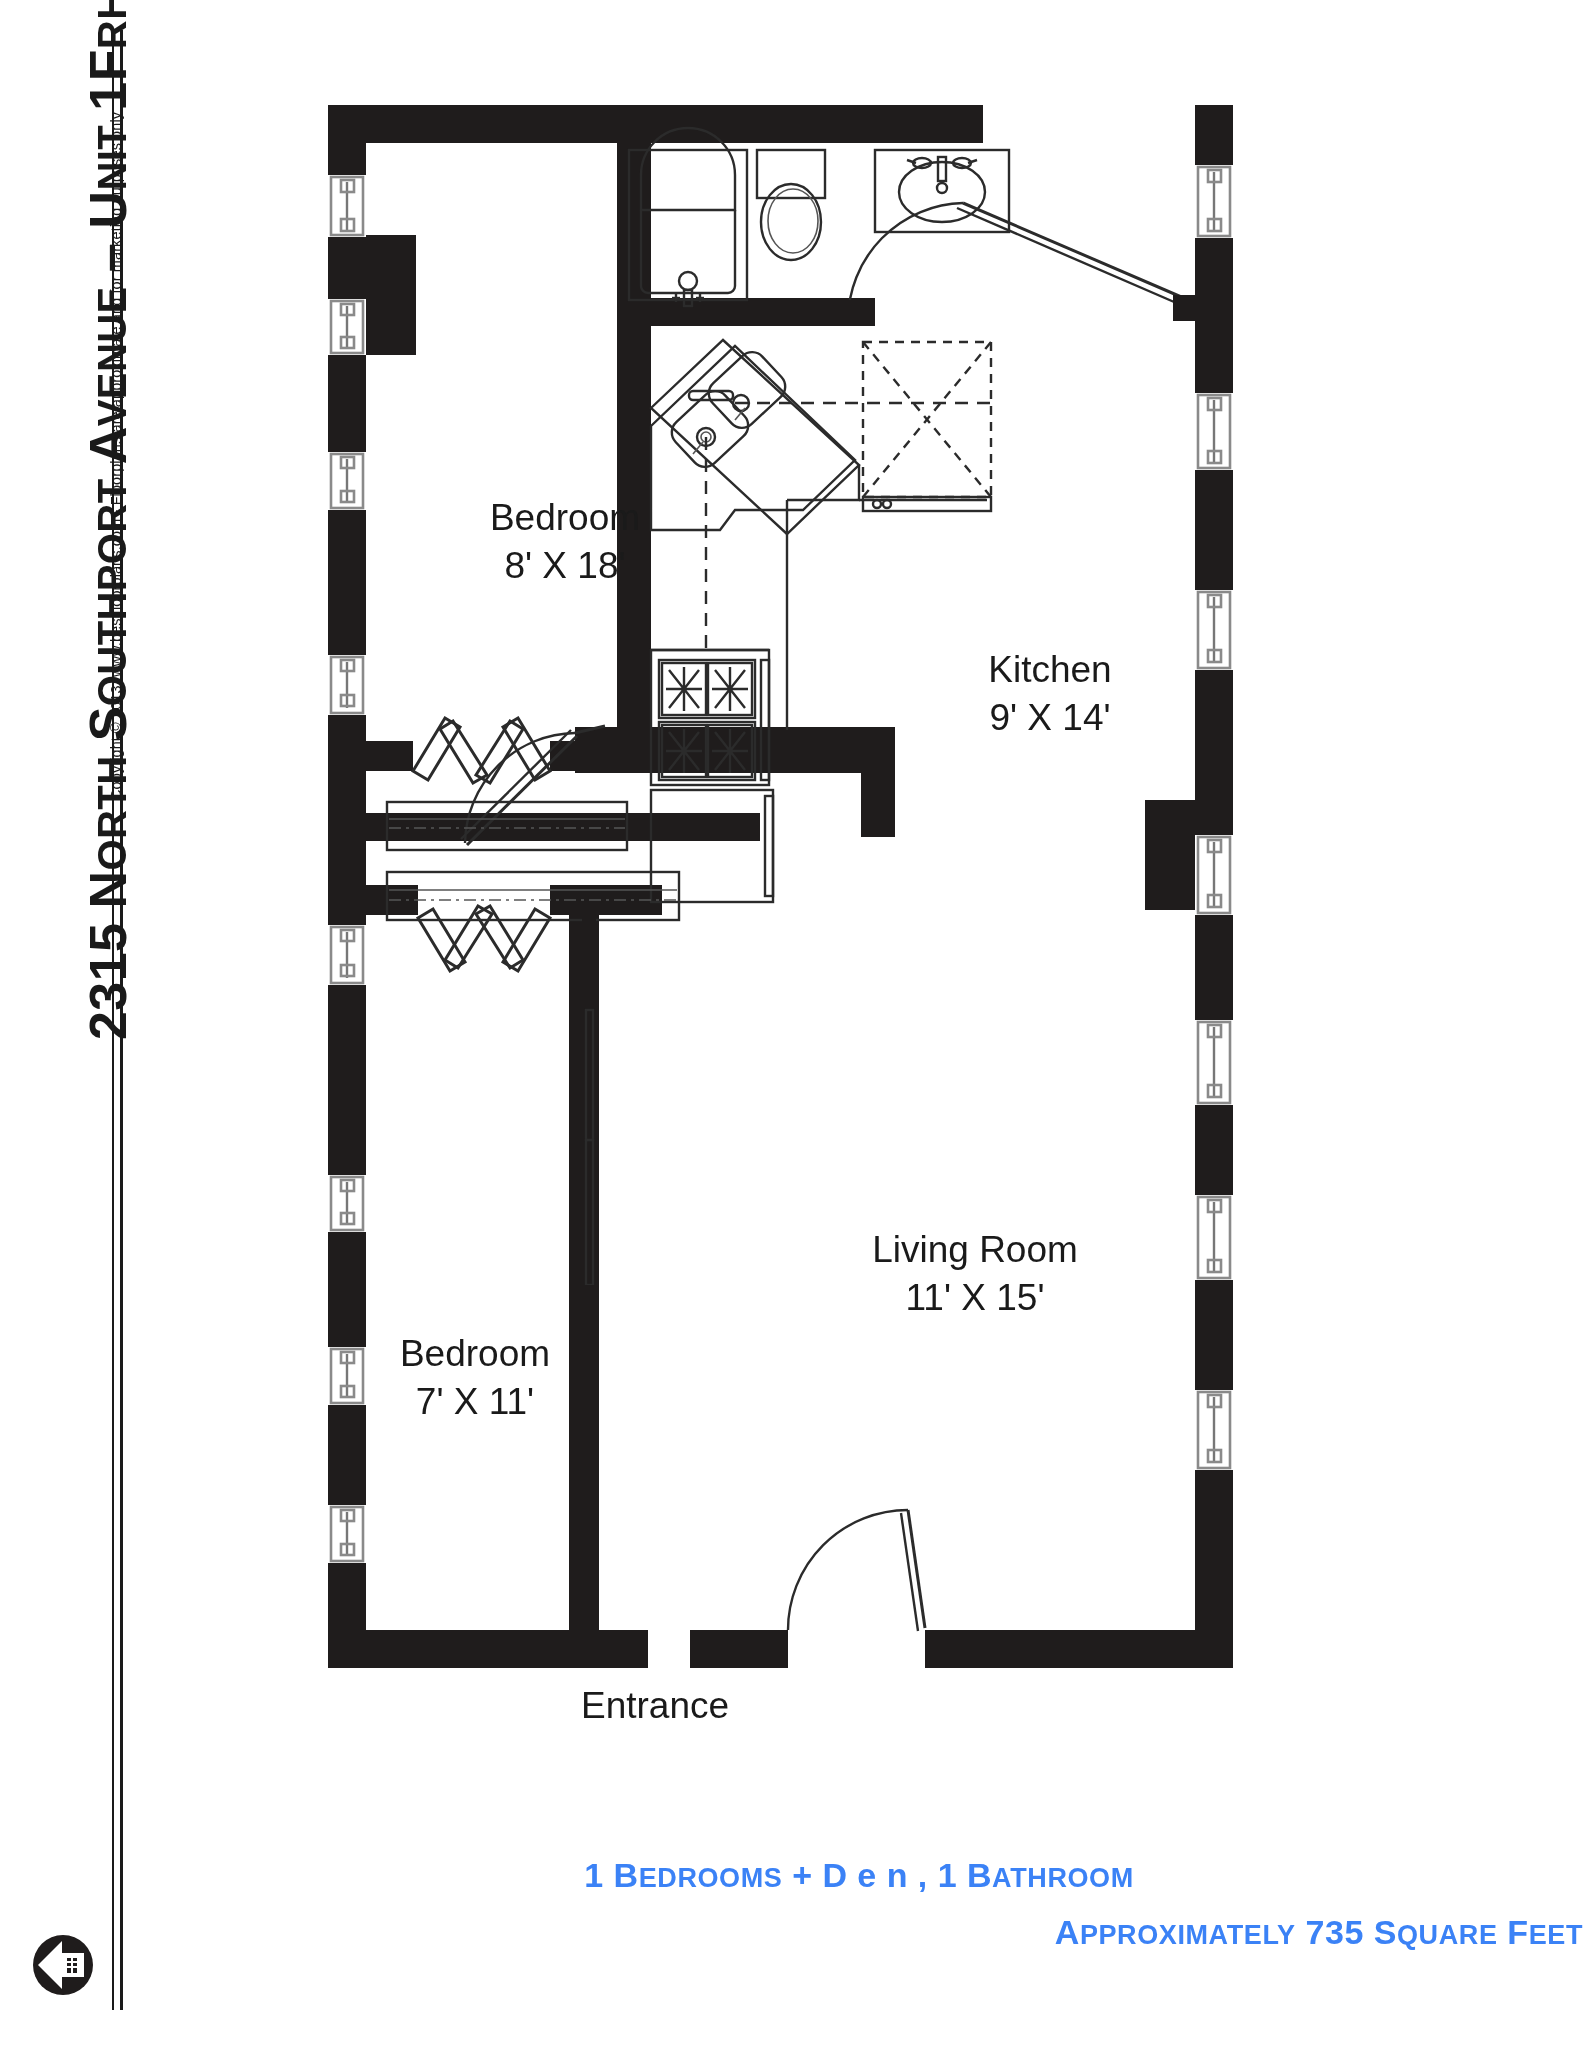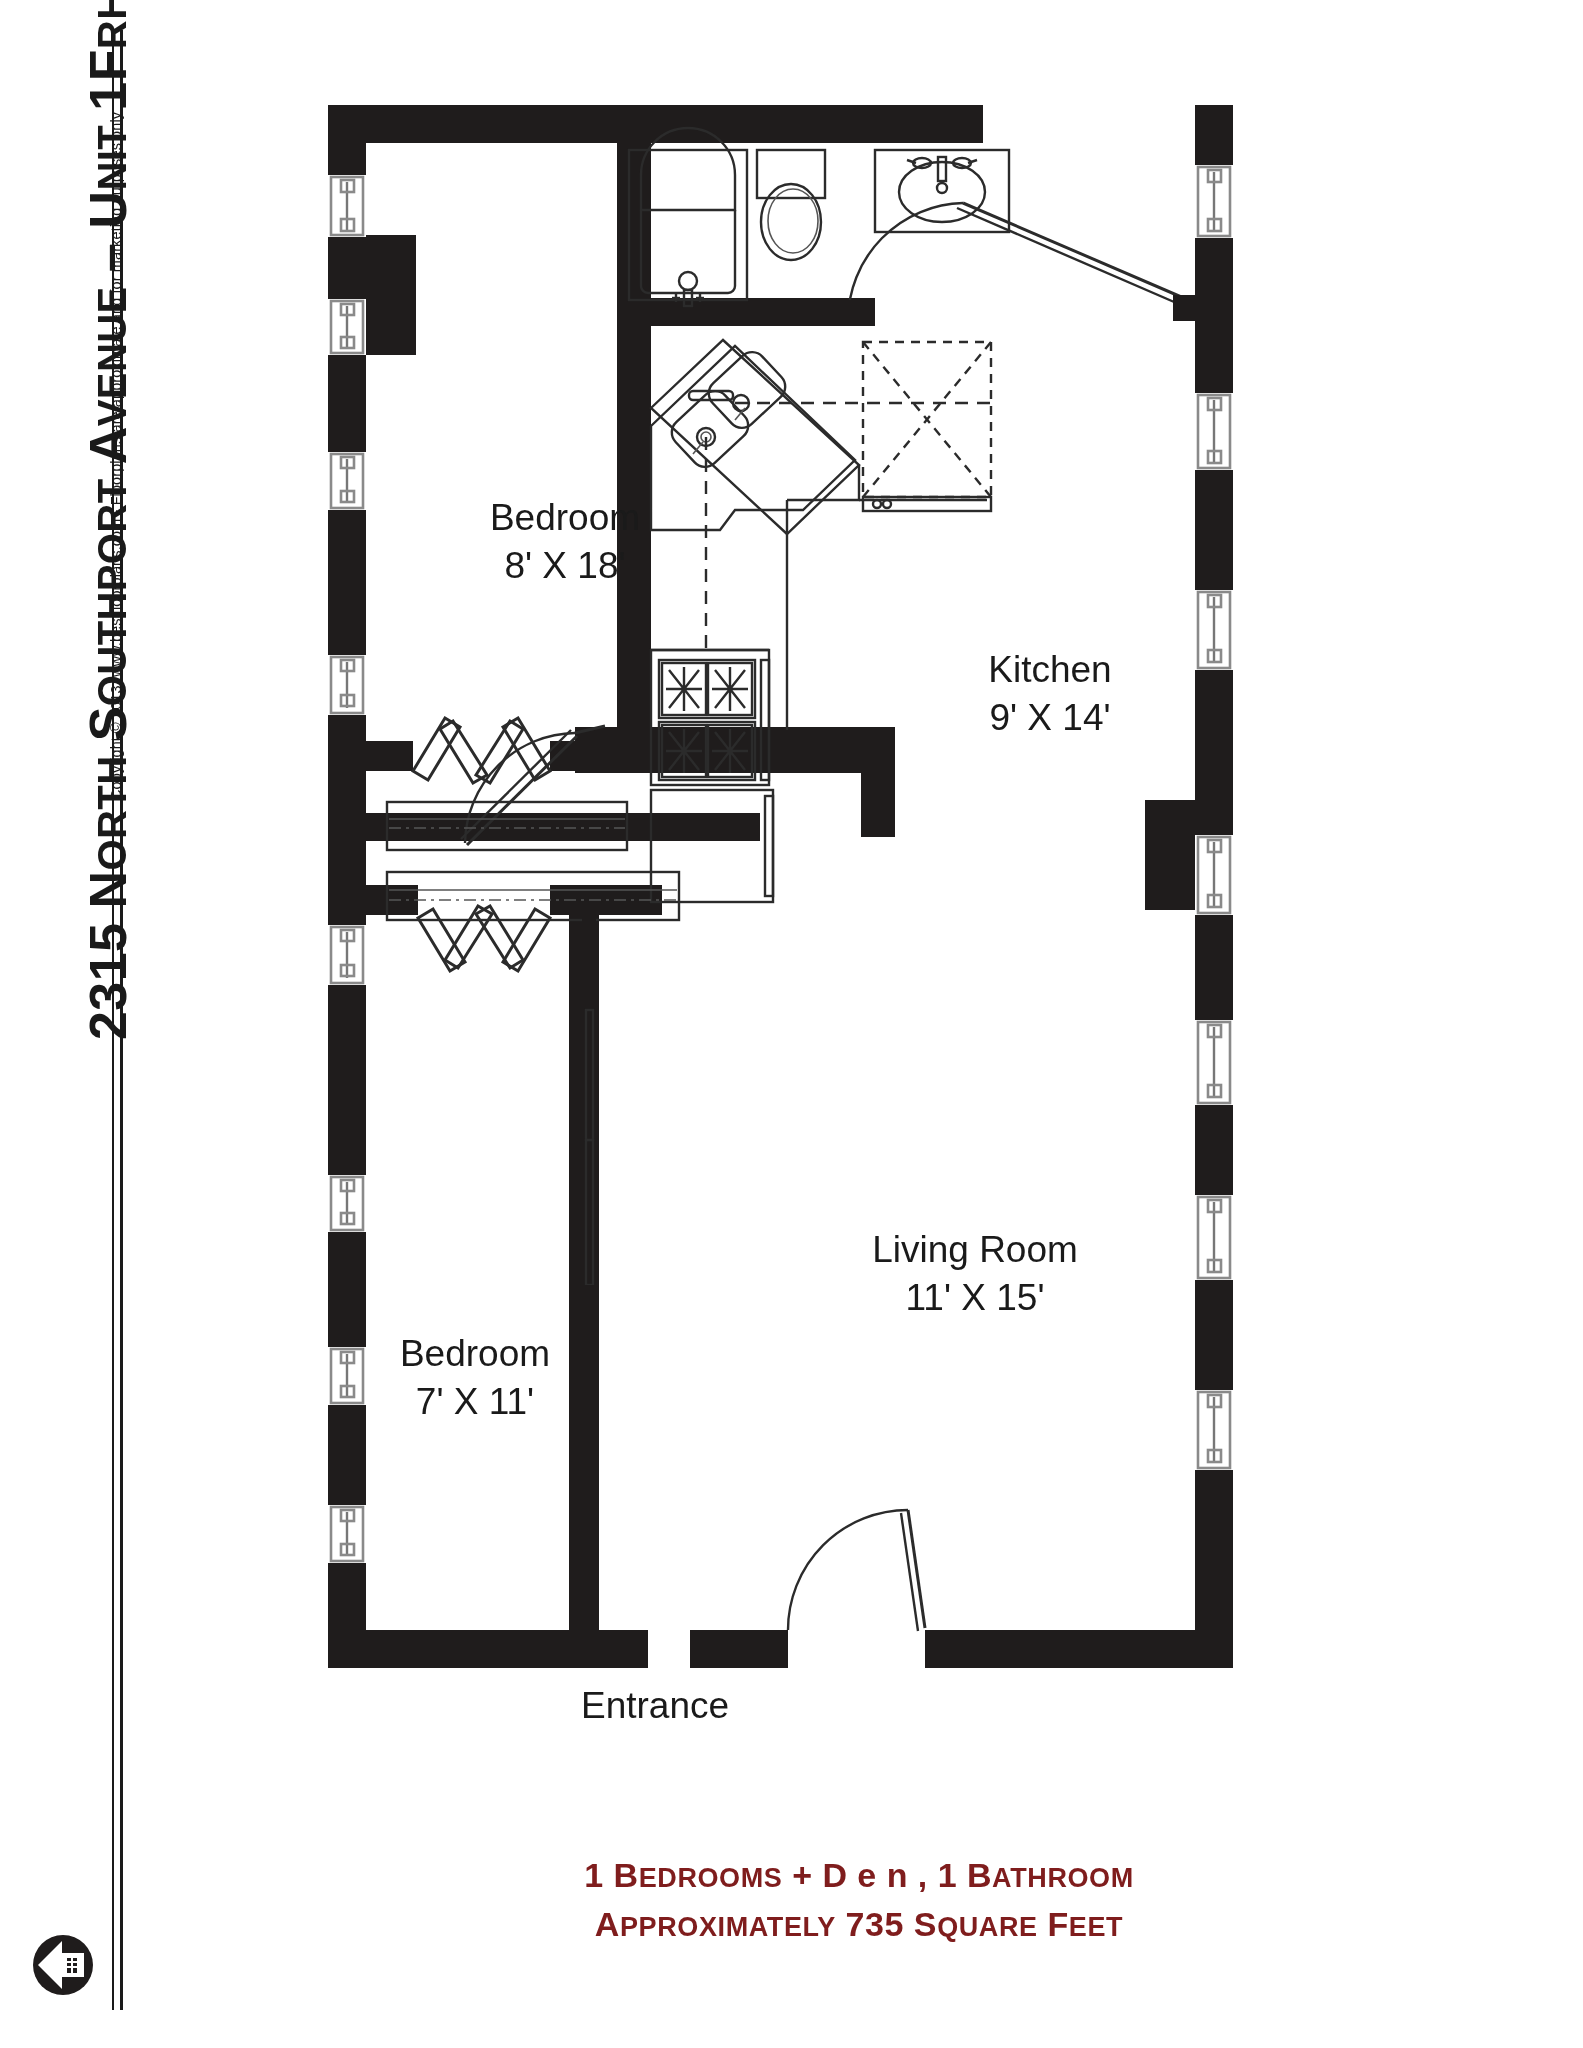--- a/index.html
+++ b/index.html
@@ -81,26 +81,26 @@
     position: absolute;
     left: 135px;
     top: 1855px;
     width: 1448px;
     text-align: center;
   }
   .foot-line {
     font-family: "Liberation Sans", sans-serif;
     font-weight: 700;
     font-stretch: condensed;
-    color: #7f1d1d;
+    color: #3b82f6;
     line-height: 1.18;
     white-space: nowrap;
   }
   #footer-line-1 { font-size: 33px; letter-spacing: 0.6px; }
-  #footer-line-2 { font-size: 33px; letter-spacing: 0.6px; margin-top: 8px; }
+  #footer-line-2 { font-size: 33px; letter-spacing: 0.6px; margin-top: 16px; text-align: right; }
 
   
   #logo {
     position: absolute;
     left: 26px;
     top: 1928px;
     width: 74px;
     height: 74px;
   }
 </style>

